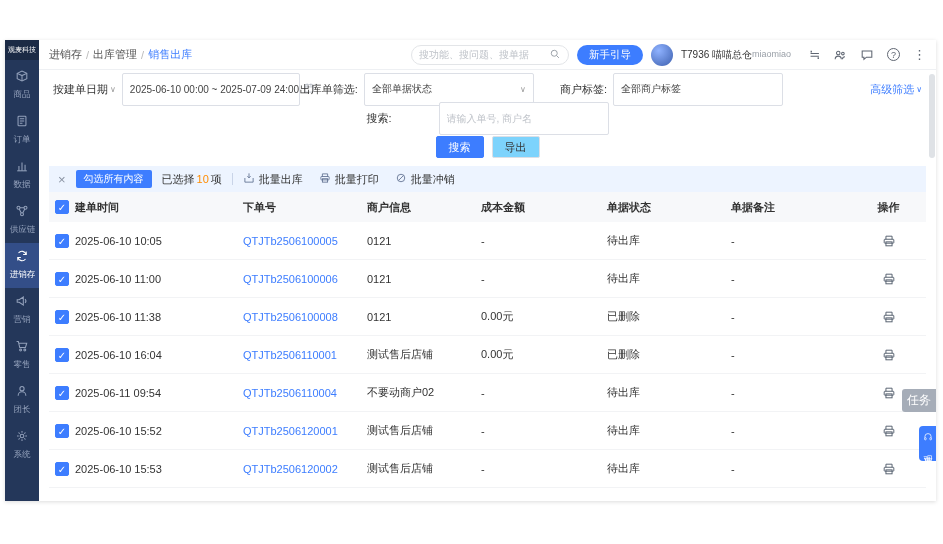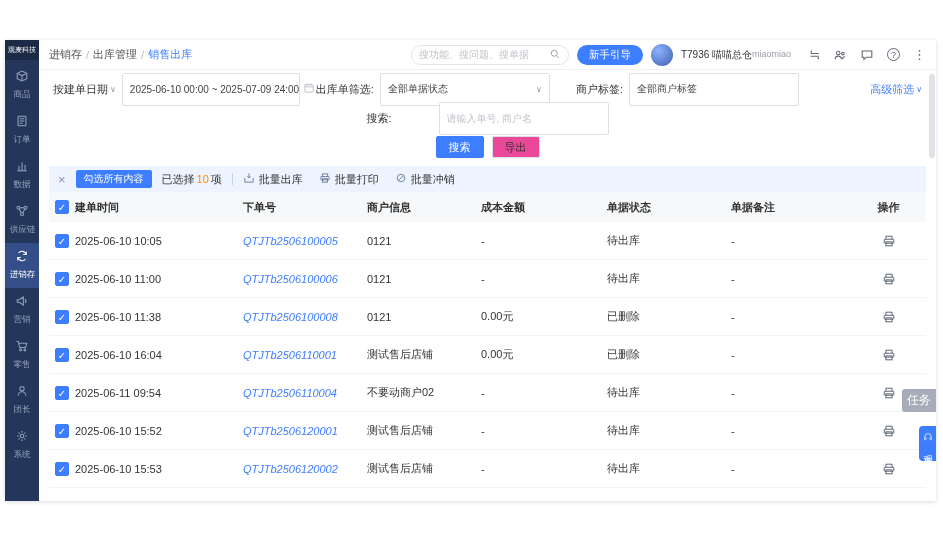--- a/index.html
+++ b/index.html
@@ -47,42 +47,42 @@
   .lab { margin-right: 6px; white-space: nowrap; display: flex; align-items: center; gap: 2px; cursor: pointer; }
   .lab-search { width: 66px; text-align: right; margin-right: 6px; }
   .caret { font-size: 8px; color: #999; }
   .fbox { height: 33px; border: 1px solid #dcdfe6; border-radius: 2px; background: #fff; display: flex; align-items: center; padding: 0 7px; gap: 4px; font-size: 10px; color: #444; cursor: pointer; }
   .fbox svg { stroke: #b4b9c2; fill: none; stroke-width: 1.1; flex-shrink: 0; }
   .date-box { width: 178px; justify-content: space-between; white-space: nowrap; }
   .select-box { width: 170px; justify-content: space-between; margin-right: 26px; }
   .tag-input, .order-input { width: 170px; }
   .tag-input input, .order-input input { width: 100%; border: none; outline: none; font-size: 10px; color: #444; background: transparent; }
   .order-input input::placeholder { color: #bfc3c9; }
-  .gap-lab { margin-left: 16px; }
+  .gap-lab { }
   .adv-link { margin-left: auto; color: #3d7dff; display: flex; align-items: center; gap: 2px; cursor: pointer; white-space: nowrap; }
   .adv-link .caret { color: #3d7dff; }
   .btn { height: 22px; border-radius: 2px; font-size: 11px; padding: 0 12px; cursor: pointer; }
   .btn-primary { background: #3d7dff; border: 1px solid #3d7dff; color: #fff; margin-right: 8px; }
-  .btn-plain { background: #ec4899; border: 1px solid #dcdfe6; color: #333; }
+  .btn-plain { background: #7dd3fc; border: 1px solid #dcdfe6; color: #333; }
   
   .content { flex: 1; padding: 0 10px; background: #fff; overflow: hidden; display: flex; flex-direction: column; }
   .batch-bar { height: 26px; flex-shrink: 0; background: #edf4ff; display: flex; align-items: center; padding: 0 9px; gap: 10px; font-size: 11px; }
   .close-x { font-size: 13px; color: #8a93a3; cursor: pointer; line-height: 1; }
   .sel-all-btn { height: 18px; border: none; border-radius: 2px; background: #3d7dff; color: #fff; font-size: 10px; padding: 0 8px; cursor: pointer; }
   .sel-info { color: #333; }
   .sel-count { color: #ff8c00; padding: 0 2px; }
   .vdiv { width: 1px; height: 12px; background: #c9d4e8; }
   .batch-act { display: flex; align-items: center; gap: 4px; color: #333; cursor: pointer; margin-right: 6px; }
   .batch-act svg { stroke: #5a6b8c; fill: none; stroke-width: 1.1; }
   .grid { display: grid; grid-template-columns: 26px 168px 124px 114px 126px 124px 120px 1fr; align-items: center; }
   .thead { height: 30px; background: #f7f8fa; font-weight: 700; color: #333; flex-shrink: 0; }
   .trow { height: 38px; border-bottom: 1px solid #f2f3f5; background: #fff; }
   .cell-check { display: flex; justify-content: center; }
   .cb { width: 14px; height: 14px; background: #3d7dff; border: 1px solid #3d7dff; border-radius: 2px; color: #fff; font-size: 10px; line-height: 13px; text-align: center; cursor: pointer; }
-  .order-link { color: #3d7dff; text-decoration: none; cursor: pointer; font-style: italic; }
+  .order-link { color: #3d7dff; text-decoration: none; cursor: pointer; }
   .cell-op { display: flex; justify-content: center; }
   .op-btn { cursor: pointer; display: flex; align-items: center; }
   .op-btn svg { stroke: #55606e; fill: none; stroke-width: 1.1; }
   
   .scroll-thumb { position: absolute; right: 1px; top: 34px; width: 6px; height: 84px; background: #dfe2e6; border-radius: 3px; }
   .task-tab { position: absolute; right: 0; top: 349px; background: #a6adb8; color: #fff; font-size: 12px; padding: 3px 5px; border-radius: 3px 0 0 3px; cursor: pointer; z-index: 5; }
   .service-tab { position: absolute; right: 0; top: 386px; width: 17px; background: #3d7dff; color: #fff; border-radius: 4px 0 0 4px; padding: 6px 0; display: flex; flex-direction: column; align-items: center; gap: 3px; cursor: pointer; z-index: 5; }
   .service-tab .txt { writing-mode: vertical-rl; text-orientation: upright; font-size: 9.5px; letter-spacing: 2px; }
   .service-tab svg { stroke: #fff; fill: none; stroke-width: 1.2; }
 </style>

